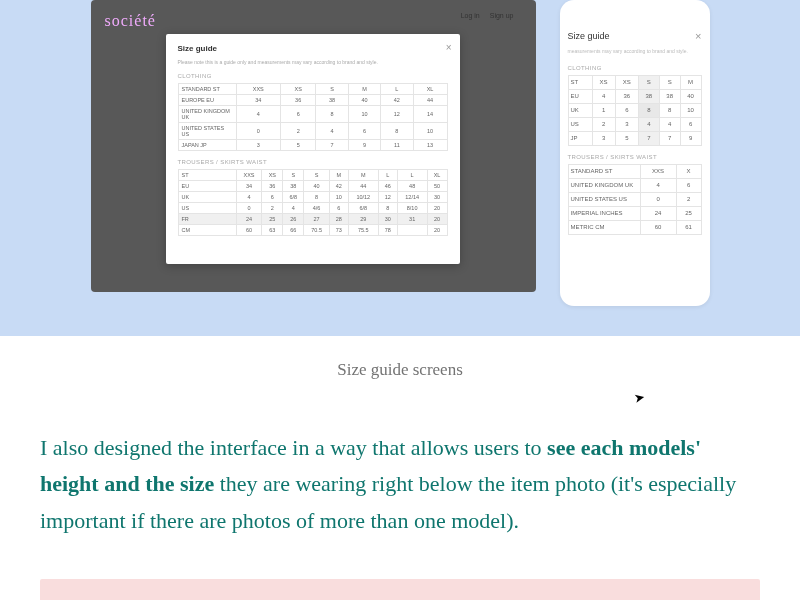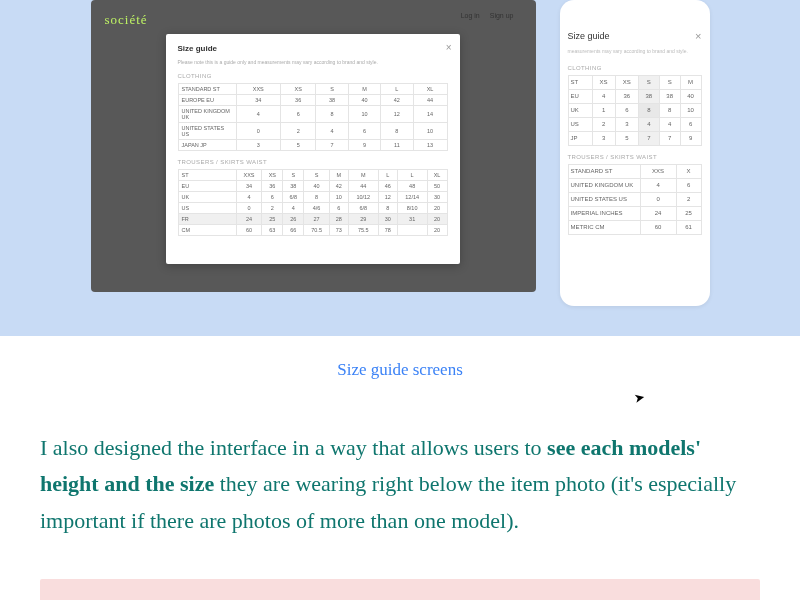--- a/index.html
+++ b/index.html
@@ -1,40 +1,40 @@
 <!DOCTYPE html>
 <html><head>
 <meta charset="utf-8">
 <style>
   *{box-sizing:border-box;margin:0;padding:0}
   body{font-family:Georgia,'Times New Roman',serif;background:#fff;color:#222;width:800px;height:600px;overflow:hidden;position:relative}
   .hero{background:#c8dbf5;padding:0 40px 30px;display:flex;justify-content:center;gap:24px;align-items:flex-start}
   .desktop-frame{width:445px;height:292px;background:#585858;border-radius:4px;padding:12px 14px;position:relative;font-family:Helvetica,Arial,sans-serif}
-  .brand{font-family:Georgia,serif;letter-spacing:1px;font-size:13px;color:#bef264}
+  .brand{font-family:Georgia,serif;letter-spacing:1px;font-size:16px;color:#f0abfc}
   .topnav{position:absolute;right:22px;top:12px;display:flex;gap:10px;font-size:7px;color:#333}
   .modal{position:absolute;left:75px;top:34px;width:294px;height:230px;background:#fff;border-radius:2px;padding:10px 12px;box-shadow:0 2px 10px rgba(0,0,0,.25);font-size:6px;color:#555}
   .modal-close{position:absolute;right:8px;top:8px;font-size:10px;color:#999;cursor:pointer}
   .modal h4{font-size:8px;color:#333;font-weight:600;margin-bottom:6px}
   .note{font-size:5px;color:#aaa;margin-bottom:8px}
   .sect{font-size:6px;color:#aaa;letter-spacing:.4px;margin:8px 0 4px}
   table{border-collapse:collapse;width:100%;font-size:5.5px}
   td,th{border:1px solid #e4e4e4;padding:2px 3px;text-align:center;font-weight:400;color:#666}
   td:first-child,th:first-child{text-align:left;width:58px}
   .sel{background:#f0f0f0}
   .sel2{background:#e8e8e8}
   .mobile-frame{width:150px;height:306px;background:#fff;border-radius:14px;padding:12px 8px 6px;font-family:Helvetica,Arial,sans-serif;position:relative;font-size:6px;color:#666;box-shadow:0 1px 4px rgba(0,0,0,.08)}
   .mobile-frame .title-row{display:flex;justify-content:space-between;align-items:center;margin:18px 0 6px}
   .mobile-frame h4{font-size:9px;color:#333;font-weight:500}
   .mobile-close{font-size:11px;color:#999;cursor:pointer}
   .mnote{font-size:5px;color:#bbb;line-height:1.3;margin-bottom:10px}
   .mobile-frame table{font-size:6px}
   .mobile-frame td,.mobile-frame th{padding:3.5px 2px}
   .mobile-frame td:first-child,.mobile-frame th:first-child{width:24px}
   .mtbl2 td:first-child,.mtbl2 th:first-child{width:72px}
-  .caption{text-align:center;color:#3b82f6;font-size:17px;margin:24px 0 50px}
+  .caption{text-align:center;color:#737373;font-size:17px;margin:24px 0 50px}
   .para{font-size:22px;line-height:1.65;color:#0f766e;padding:0 40px}
   .para b{font-weight:700}
   .pink{background:#f9dddd;height:44px;margin:40px 40px 0;border-radius:2px}
   .cursor{position:absolute;left:634px;top:390px;font-size:13px;color:#000;transform:rotate(-12deg)}
 </style>
 </head>
 <body>
 
 <div class="hero">
   <div class="desktop-frame">

